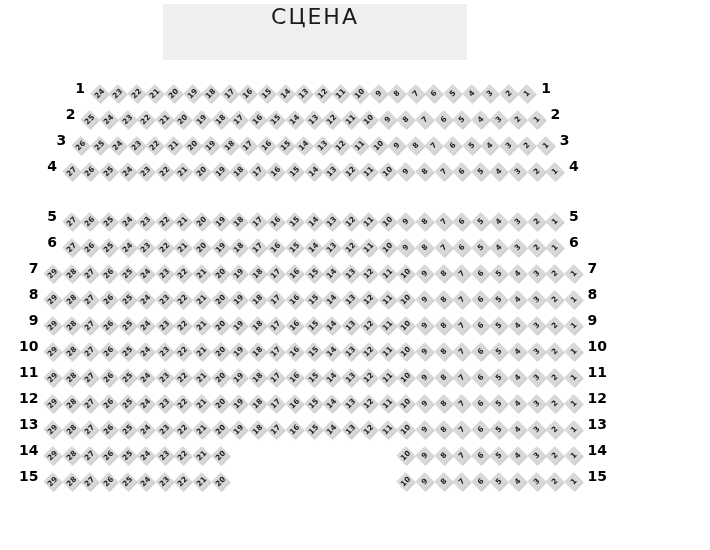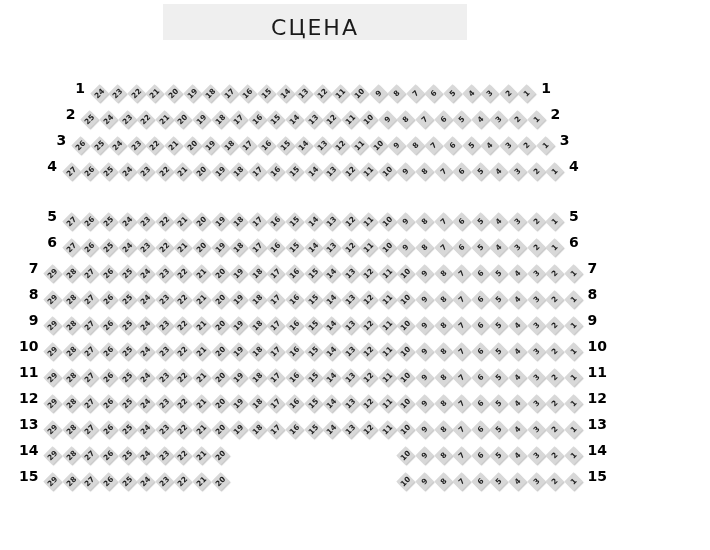--- a/index.html
+++ b/index.html
@@ -2,23 +2,23 @@
 <html><head>
 <meta charset="utf-8">
 <style>
   html,body{margin:0;padding:0;}
   body{
     width:710px;height:550px;background:var(--page-bg,#ffffff);
     font-family:"DejaVu Sans","Liberation Sans",sans-serif;
     position:relative;overflow:hidden;
   }
   .stage{
-    position:absolute;left:163px;top:4px;width:304px;height:36px;
+    position:absolute;left:163px;top:4px;width:304px;height:56px;
     background:var(--stage-bg,#efefef);
-    display:flex;align-items:flex-end;justify-content:center;
+    display:flex;align-items:flex-start;justify-content:center;
   }
   .stage-label{
     font-size:22px;letter-spacing:2px;color:var(--stage-text,#1a1a1a);
   }
   .seat-map{
     position:absolute;left:13px;top:80px;width:600px;
   }
   .row{
     display:flex;justify-content:center;align-items:center;height:26px;
   }

